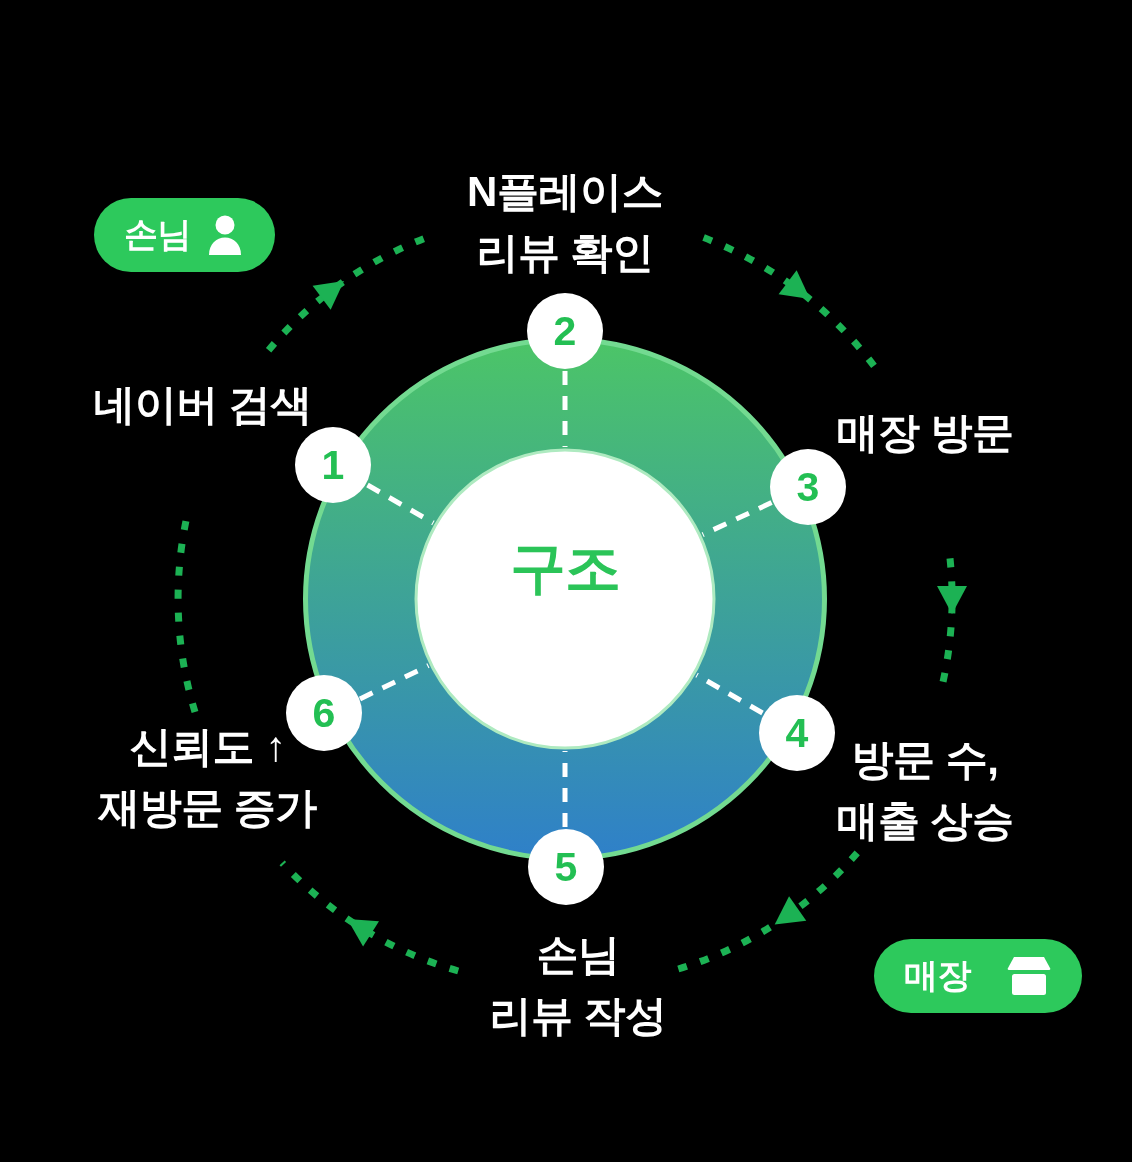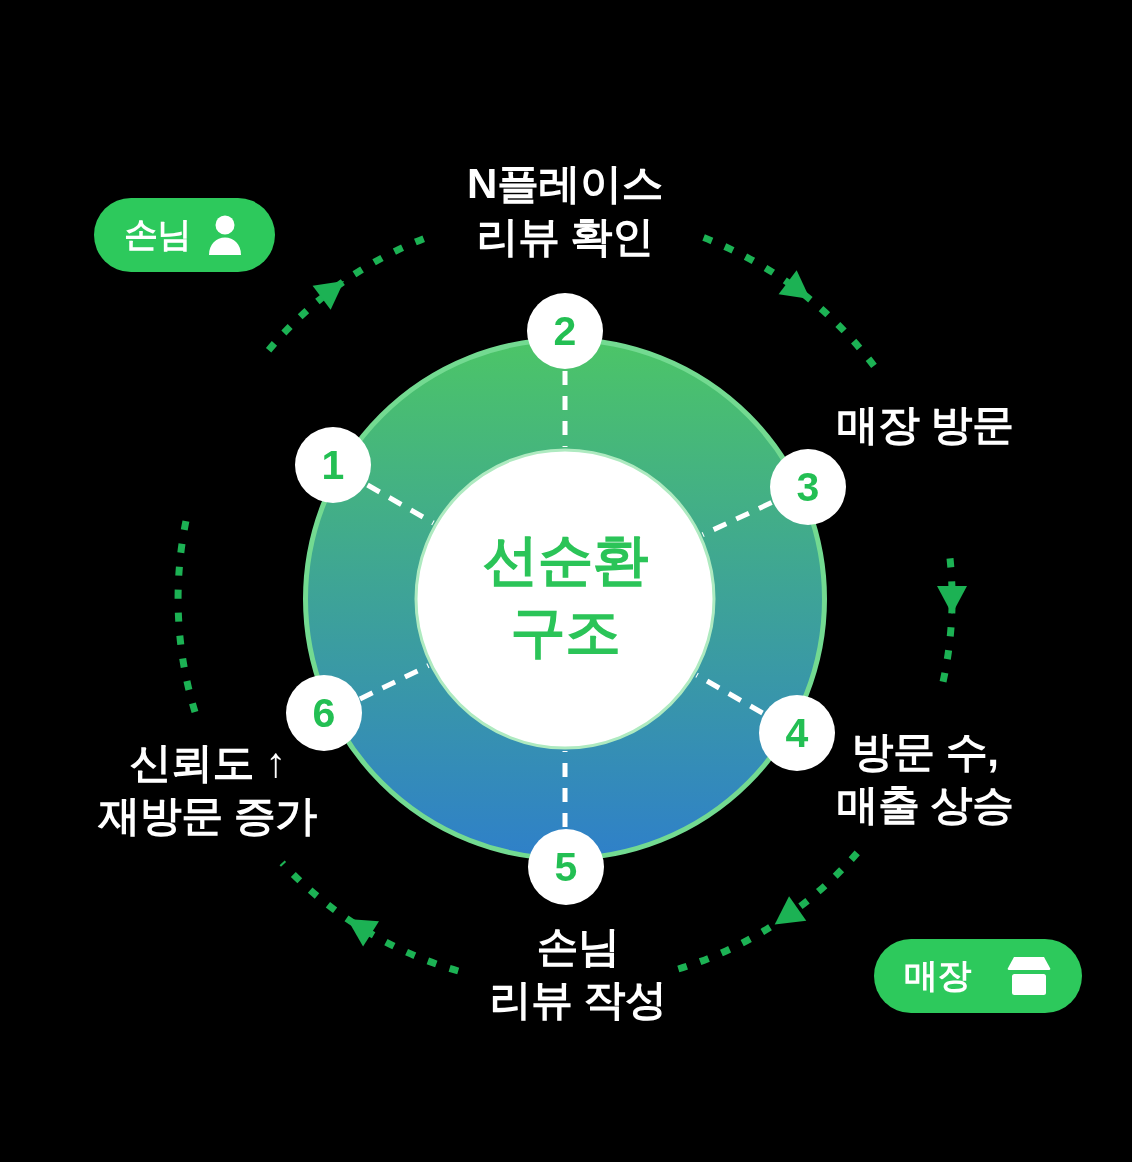--- a/index.html
+++ b/index.html
@@ -20,21 +20,21 @@
     position:absolute;width:76px;height:76px;border-radius:50%;background:#fff;
     display:flex;align-items:center;justify-content:center;
     color:#23BF53;font-size:41px;font-weight:700;
   }
   .badge{
     position:absolute;height:74px;border-radius:40px;background:#2DC95C;
     display:flex;align-items:center;justify-content:center;gap:14px;padding:0 30px;
     color:#fff;font-size:34px;font-weight:700;letter-spacing:-0.5px;
   }
   .badge svg{display:block;}
-  .ln{display:block;}
+  .ln{display:block;margin-top:8px;}
 </style>
 </head>
 <body>
 
 <div class="stage">
 
   <svg class="layer" width="1132" height="1162" viewBox="0 0 1132 1162">
     <defs>
       <linearGradient id="ringGrad" x1="0" y1="0" x2="0" y2="1">
         <stop offset="0" stop-color="#4CC567"></stop>
@@ -67,21 +67,20 @@
       <line x1="762.5" y1="713" x2="696.6" y2="675"></line>
       <line x1="565" y1="827" x2="565" y2="751"></line>
       <line x1="360" y1="699" x2="428.4" y2="665.6"></line>
       <line x1="367.5" y1="485" x2="433.4" y2="523"></line>
     </g>
 
     <circle cx="565" cy="599" r="149" fill="#FFFFFF" stroke="#AEEAC0" stroke-width="3"></circle>
   </svg>
 
   <div class="title">
-    <span class="ln">선순환</span>
     <span class="ln">구조</span>
   </div>
 
   <div class="stepnum" style="left:295px;top:427px;">
       <span>1</span>
     </div>
   <div class="stepnum" style="left:527px;top:293px;">
       <span>2</span>
     </div>
   <div class="stepnum" style="left:770px;top:449px;">
@@ -91,37 +90,38 @@
       <span>4</span>
     </div>
   <div class="stepnum" style="left:528px;top:829px;">
       <span>5</span>
     </div>
   <div class="stepnum" style="left:286px;top:675px;">
       <span>6</span>
     </div>
 
   <div class="label" style="left:50px;top:370px;width:305px;">
+    <span class="ln">네이버 검색</span>
   </div>
   <div class="label" style="left:365px;top:157px;width:400px;">
     <span class="ln">N플레이스</span>
     <span class="ln">리뷰 확인</span>
   </div>
   <div class="label" style="left:790px;top:398px;width:270px;">
     <span class="ln">매장 방문</span>
   </div>
   <div class="label" style="left:790px;top:725px;width:270px;">
     <span class="ln">방문 수,</span>
     <span class="ln">매출 상승</span>
   </div>
   <div class="label" style="left:428px;top:920px;width:300px;">
     <span class="ln">손님</span>
     <span class="ln">리뷰 작성</span>
   </div>
-  <div class="label" style="left:55px;top:736px;width:305px;">
+  <div class="label" style="left:55px;top:712px;width:305px;">
     <span class="ln">신뢰도 ↑</span>
     <span class="ln">재방문 증가</span>
   </div>
 
   <div class="badge" style="left:94px;top:198px;">
     <span>손님</span>
     <svg width="40" height="42" viewBox="0 0 40 42">
       <circle cx="20" cy="11" r="9.5" fill="#fff"></circle>
       <path d="M4 41 c0-11 7.2-17.5 16-17.5 s16 6.5 16 17.5 z" fill="#fff"></path>
     </svg>

